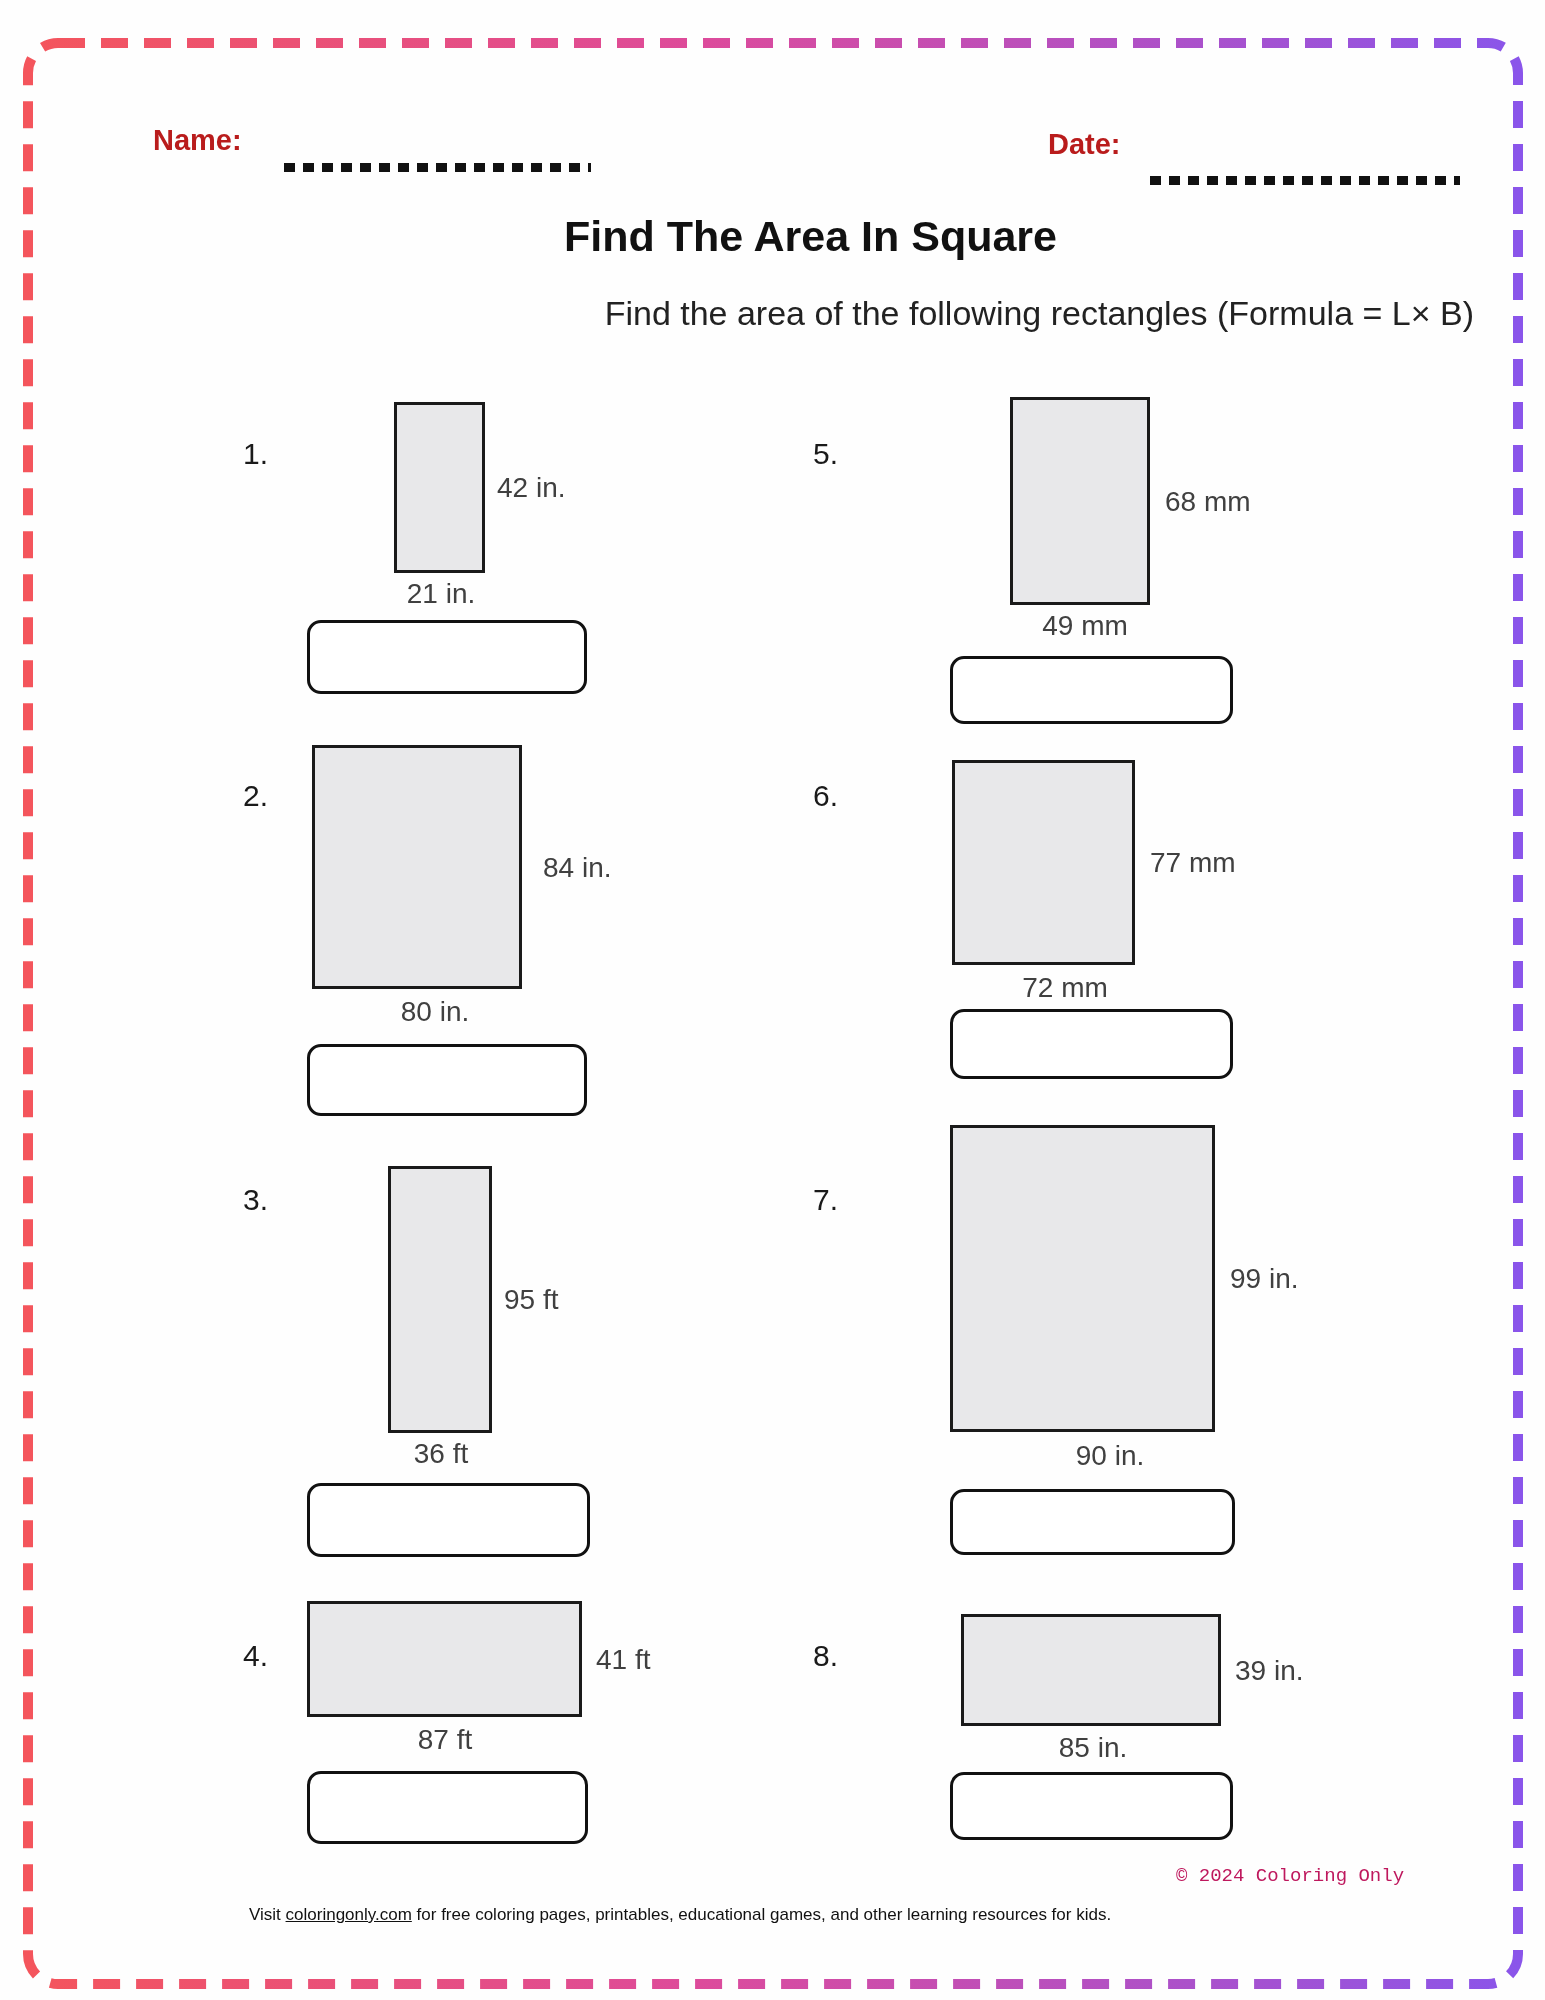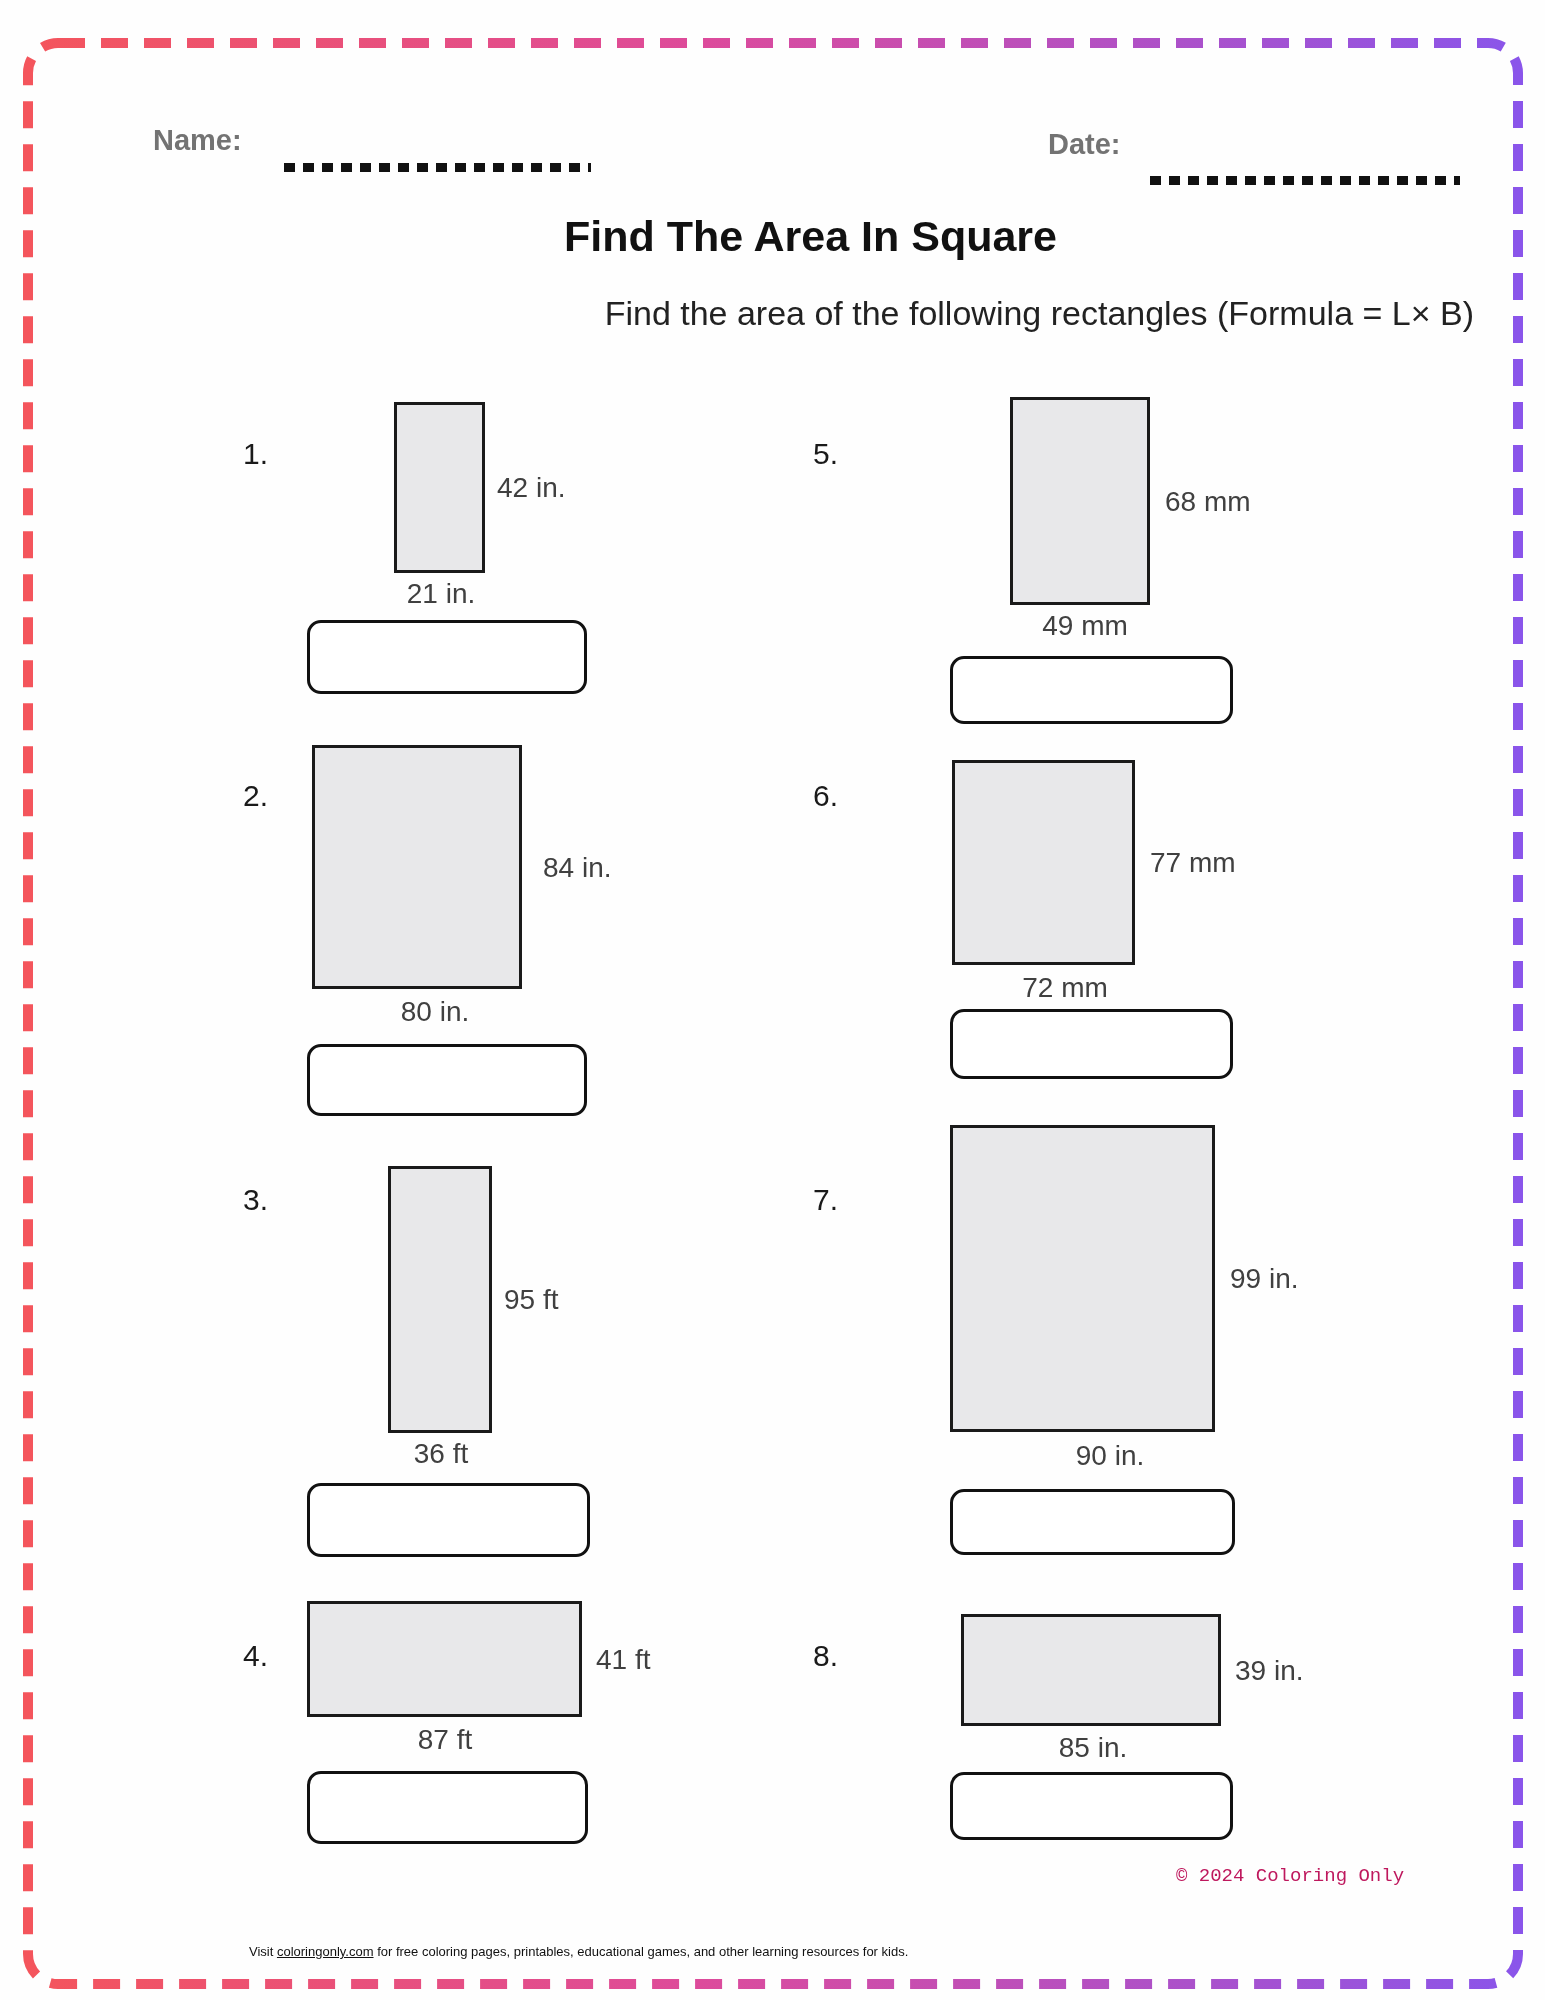--- a/index.html
+++ b/index.html
@@ -7,21 +7,21 @@
     position:relative;
     width:1545px;height:2000px;
     background:#fefefe;
     font-family:"Liberation Sans","DejaVu Sans",sans-serif;
     color:#1a1a1a;
     overflow:hidden;
   }
   svg.frame{position:absolute;left:0;top:0;pointer-events:none;}
 
   
-  .name-label,.date-label{position:absolute;font-size:29px;font-weight:700;color:#737373;}
+  .name-label,.date-label{position:absolute;font-size:29px;font-weight:700;color:#b91c1c;}
   .name-label{left:153px;top:124px;}
   .date-label{left:1048px;top:128px;}
   .write-line{position:absolute;height:9px;
     background:repeating-linear-gradient(90deg,#111 0 11px,transparent 11px 19px);}
   .name-line{left:284px;top:163px;width:307px;}
   .date-line{left:1150px;top:176px;width:310px;}
 
   .title{position:absolute;left:0;top:212px;width:1527px;text-align:center;
     font-size:43px;font-weight:700;color:#111;margin-left:47px;}
   .subtitle{position:absolute;left:0;top:294px;width:1474px;text-align:right;
@@ -80,21 +80,21 @@
   .p8 .num{left:813px;top:1639px}
   .p8 .shape{left:961px;top:1614px;width:260px;height:112px}
   .p8 .dim.h{left:1235px;top:1671px}
   .p8 .dim.w{left:1093px;top:1732px}
   .p8 .answer{left:950px;top:1772px;width:283px;height:68px}
 
   
   .logo{position:absolute;left:77px;top:1876px;width:132px;text-align:center;}
   .logo svg{display:block;margin:0 auto;}
   .logo-text{font-size:22px;font-weight:700;color:#3a6bd6;margin-top:3px;letter-spacing:0px;}
-  .visit{position:absolute;left:249px;top:1902px;width:1170px;font-size:13px;line-height:1.55;color:#111;margin-top:40px;}
+  .visit{position:absolute;left:249px;top:1902px;width:1170px;font-size:17px;line-height:1.55;color:#111;}
   .visit a{color:#111;text-decoration:underline;cursor:pointer;}
   .copyright{position:absolute;left:1176px;top:1865px;font-size:19px;color:#be185d;font-family:Liberation Mono, monospace;}
 </style>
 </head>
 <body>
 
 <div class="page">
 
   <svg class="frame" width="1545" height="2000" viewBox="0 0 1545 2000" aria-hidden="true">
     <defs>

